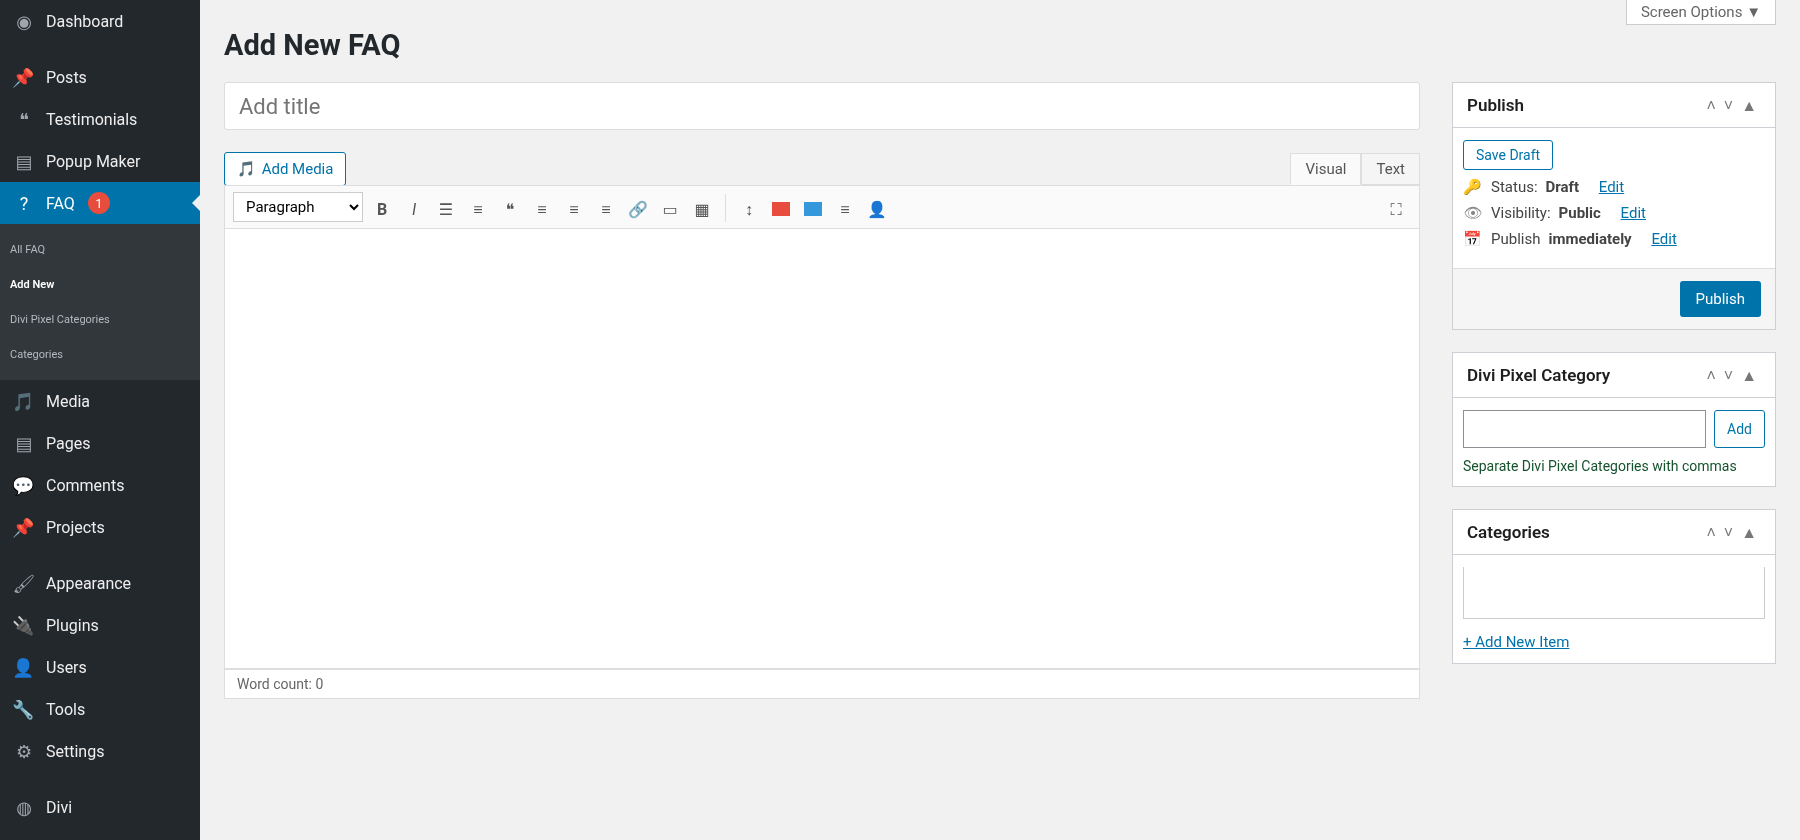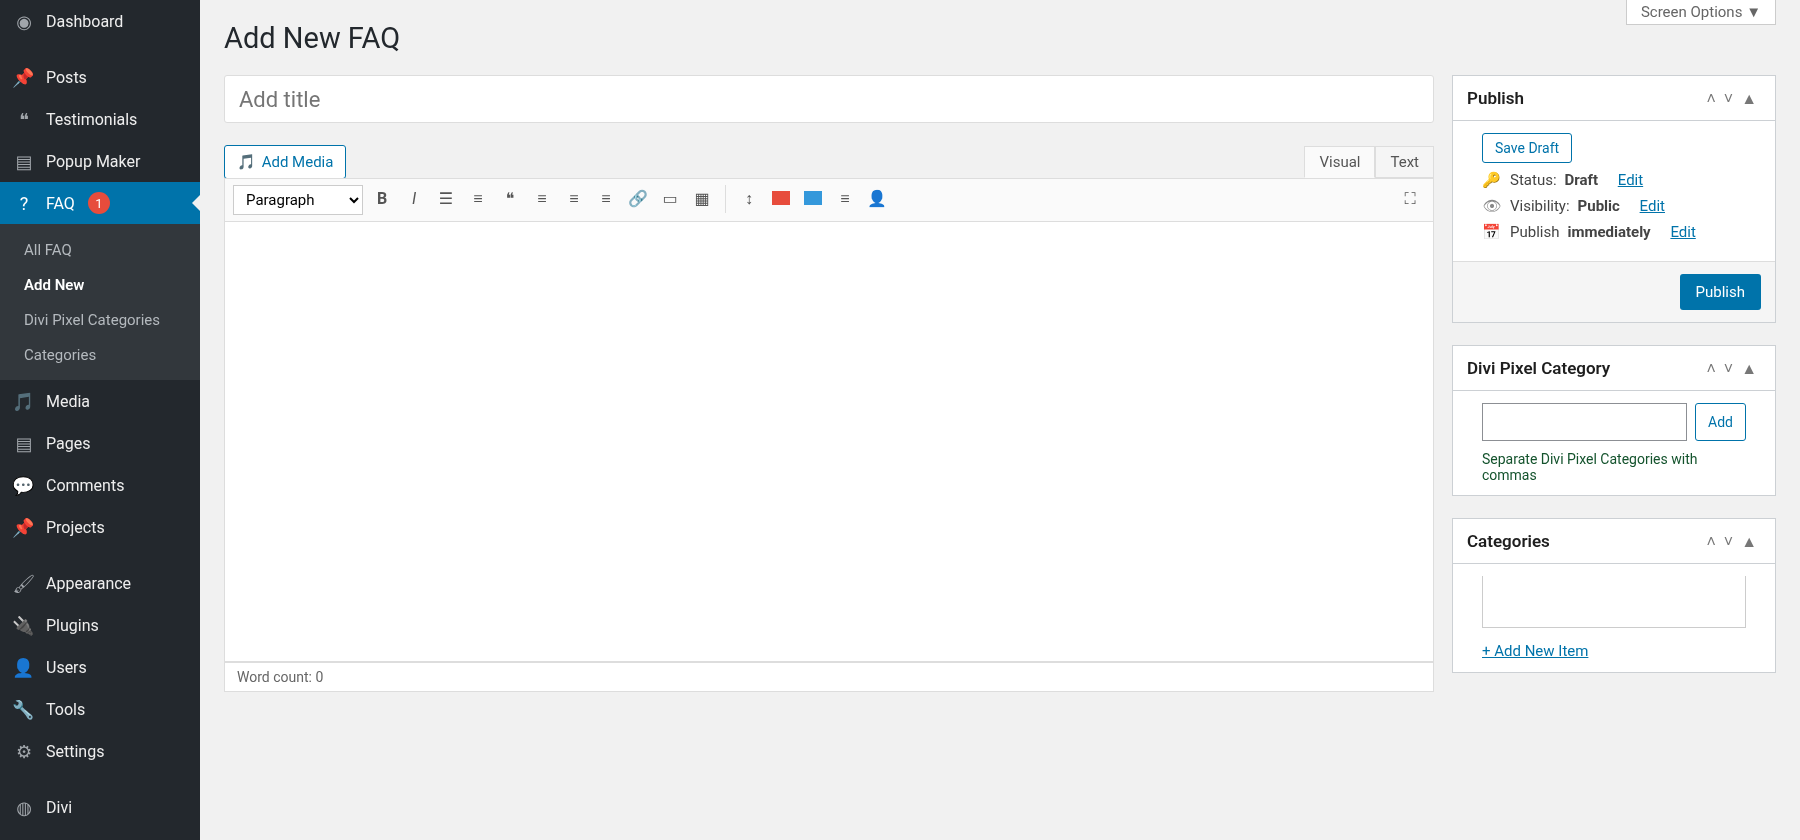--- a/index.html
+++ b/index.html
@@ -8,57 +8,57 @@
 
 
 .sidebar{position:absolute;left:0;top:0;width:200px;height:840px;background:#23282d;color:#eee;font-size:16px}
 .side-item{display:flex;align-items:center;height:42px;padding:0 12px;color:#eee;cursor:pointer;position:relative}
 .side-item .icon{width:24px;text-align:center;margin-right:10px;color:#a0a5aa;font-size:18px}
 .side-item.active{background:#0073aa;color:#fff}
 .side-item.active .icon{color:#fff}
 .side-item .badge{position:absolute;left:88px;top:10px;width:22px;height:22px;border-radius:11px;background:#e74c3c;color:#fff;font-size:13px;display:flex;align-items:center;justify-content:center}
 .side-item .pointer{position:absolute;right:-1px;top:12px;width:0;height:0;border-top:9px solid transparent;border-bottom:9px solid transparent;border-right:9px solid #f1f1f1}
 .side-sub{background:#32373c;padding:8px 0}
-.side-sub-item{height:35px;display:flex;align-items:center;padding-left:24px;color:#b4b9be;font-size:15px;cursor:pointer}
+.side-sub-item{height:35px;display:flex;align-items:center;padding-left:10px;color:#b4b9be;font-size:11px;cursor:pointer}
 .side-sub-item.current{color:#fff;font-weight:600}
 .side-sep{height:14px}
 
 
 .main{position:absolute;left:200px;top:0;right:0;height:840px;padding:10px 24px}
 .screen-opts{position:absolute;right:24px;top:0;border:1px solid #ccc;border-top:none;background:#fff;padding:3px 14px;font-size:15px;color:#666;cursor:pointer}
-.page-title{font-size:29px;font-weight:400;color:#23282d;margin:11px 0 20px}
-
-.content-wrap{display:flex;gap:18px}
+.page-title{font-size:29px;font-weight:700;color:#23282d;margin:18px 0 20px}
+
+.content-wrap{display:flex;gap:32px}
 .col-main{flex:1}
 .col-side{width:324px}
 
 .title-input{width:100%;height:48px;border:1px solid #ddd;border-radius:3px;padding:0 14px;font-size:22px;background:#fff}
 
 .editor-top{display:flex;align-items:center;justify-content:space-between;margin-top:22px}
 .add-media-btn{border:1px solid #0073aa;border-radius:3px;background:#fff;color:#0073aa;padding:7px 12px;font-size:15px;cursor:pointer;display:flex;align-items:center;gap:6px}
 .editor-tabs{display:flex}
 .etab{border:1px solid #ddd;padding:6px 14px;font-size:15px;background:#f5f5f5;cursor:pointer;color:#555}
 .etab.active{background:#fafafa;border-bottom-color:#fafafa}
 
-.toolbar{border:1px solid #ddd;background:#fafafa;display:flex;align-items:flex-start;padding:6px 8px;gap:6px;margin-top:-1px;position:relative}
+.toolbar{border:1px solid #ddd;background:#fafafa;display:flex;align-items:flex-end;padding:6px 8px;gap:6px;margin-top:-1px;position:relative}
 .format-sel{border:1px solid #ccc;height:30px;width:130px;padding:0 8px;font-size:15px;background:#fff}
 .tb-btn{width:26px;height:26px;display:flex;align-items:center;justify-content:center;font-size:16px;color:#555;cursor:pointer}
 .tb-sep{width:1px;height:28px;background:#ddd;margin:0 4px}
 .tb-col{width:18px;height:14px;display:inline-block}
 .fullscreen{position:absolute;right:10px}
 
 .editor-body{border:1px solid #ddd;border-top:none;background:#fff;height:440px}
 .editor-foot{border:1px solid #ddd;border-top:1px solid #ddd;background:#fff;padding:6px 12px;font-size:14px;color:#666}
 
 
 .panel{border:1px solid #ccd0d4;background:#fff;margin-bottom:22px}
 .panel-head{border-bottom:1px solid #ccd0d4;padding:12px 14px;display:flex;align-items:center}
 .panel-head h2{font-size:17px;font-weight:600;flex:1;color:#1e1e1e}
 .panel-ctrl{color:#777;cursor:pointer;padding:0 4px}
-.panel-body{padding:12px 29px;font-size:15px;color:#444}
+.panel-body{padding:12px 10px;font-size:15px;color:#444}
 .panel-row{display:flex;align-items:center;gap:8px;margin:8px 0}
 .meta-icon{width:20px;color:#888;text-align:center}
 .panel-foot{border-top:1px solid #ddd;background:#f5f5f5;padding:12px 14px;display:flex;justify-content:flex-end}
 .btn-outline{border:1px solid #0073aa;background:#fff;color:#0073aa;padding:6px 12px;border-radius:3px;cursor:pointer;font-size:14px}
 .btn-primary{border:none;background:#0073aa;color:#fff;padding:9px 16px;border-radius:3px;cursor:pointer;font-size:15px}
 .tag-input{border:1px solid #8c8f94;height:38px;flex:1;padding:0 8px}
 .hint{font-size:14px;color:#14532d;margin-top:10px}
 .cat-tabs{border:1px solid #ccc;display:flex}
 .cat-tab{padding:8px 12px;font-size:14px;background:#fff;cursor:pointer;color:#555}
 .cat-tab.active{border-bottom:1px solid #fff;margin-bottom:-1px}

